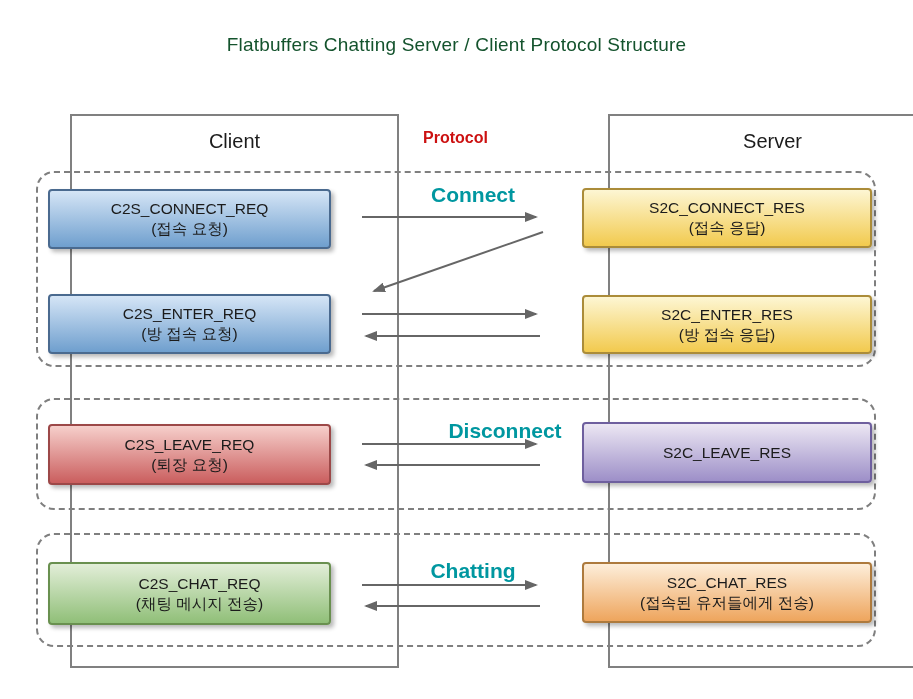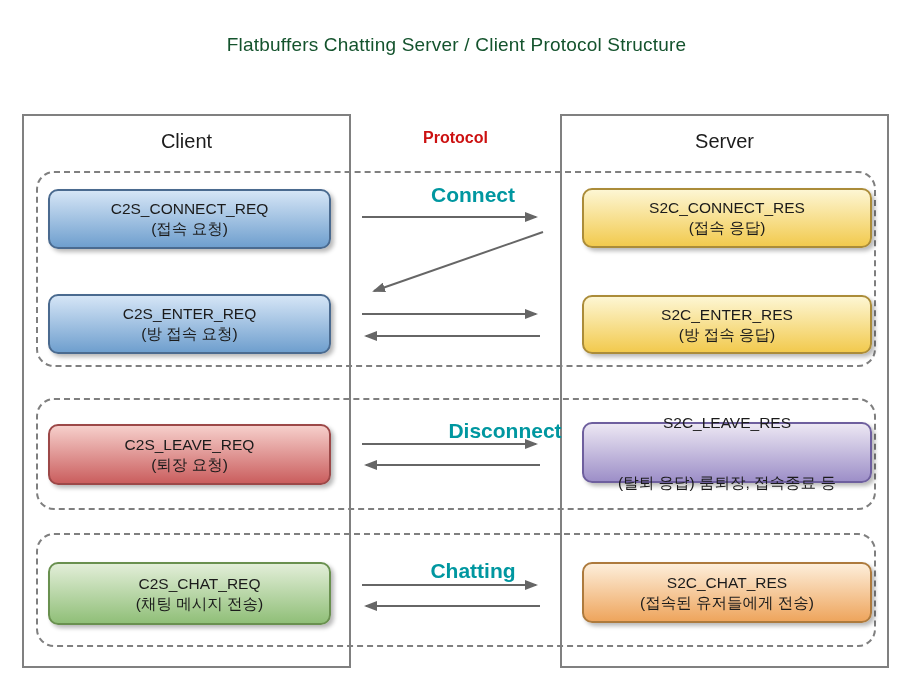--- a/index.html
+++ b/index.html
@@ -26,20 +26,21 @@
     letter-spacing: 0.2px;
   }
   .column {
     position: absolute;
     top: 114px;
     width: 329px;
     height: 554px;
     box-sizing: border-box;
     border: 2px solid #808080;
     background: transparent;
+    margin-left: 48px;
   }
   .column.client { left: 22px; }
   .column.server { left: 560px; }
   .column-title {
     margin-top: 14px;
     text-align: center;
     font-size: 20px;
     color: #1c1c1c;
   }
   .protocol-label {
@@ -72,21 +73,21 @@
     font-weight: bold;
     color: var(--section-label, #0097a0);
   }
   .section-label.connect    { top: 183px; }
   .section-label.disconnect { top: 419px; margin-left: 32px; }
   .section-label.chatting   { top: 559px; }
   .msgbox {
     position: absolute;
     box-sizing: border-box;
     border: 2px solid #555;
-    border-radius: 10px;
+    border-radius: 4px;
     display: flex;
     flex-direction: column;
     justify-content: center;
     align-items: center;
     text-align: center;
     font-size: 15.5px;
     line-height: 20px;
     color: #1b1b1b;
     box-shadow: 3px 3px 4px rgba(0,0,0,0.28);
   }
@@ -159,21 +160,20 @@
     <div>(방 접속 응답)</div>
   </div>
 
   <div class="msgbox client-side red" id="box-c2s-leave">
     <div>C2S_LEAVE_REQ</div>
     <div>(퇴장 요청)</div>
   </div>
 
   <div class="msgbox server-side purple" id="box-s2c-leave">
     <div>S2C_LEAVE_RES</div>
-    <div>(탈퇴 응답) 룸퇴장, 접속종료 등</div>
   </div>
 
   <div class="msgbox client-side green" id="box-c2s-chat">
     <div>C2S_CHAT_REQ</div>
     <div>(채팅 메시지 전송)</div>
   </div>
 
   <div class="msgbox server-side orange" id="box-s2c-chat">
     <div>S2C_CHAT_RES</div>
     <div>(접속된 유저들에게 전송)</div>

